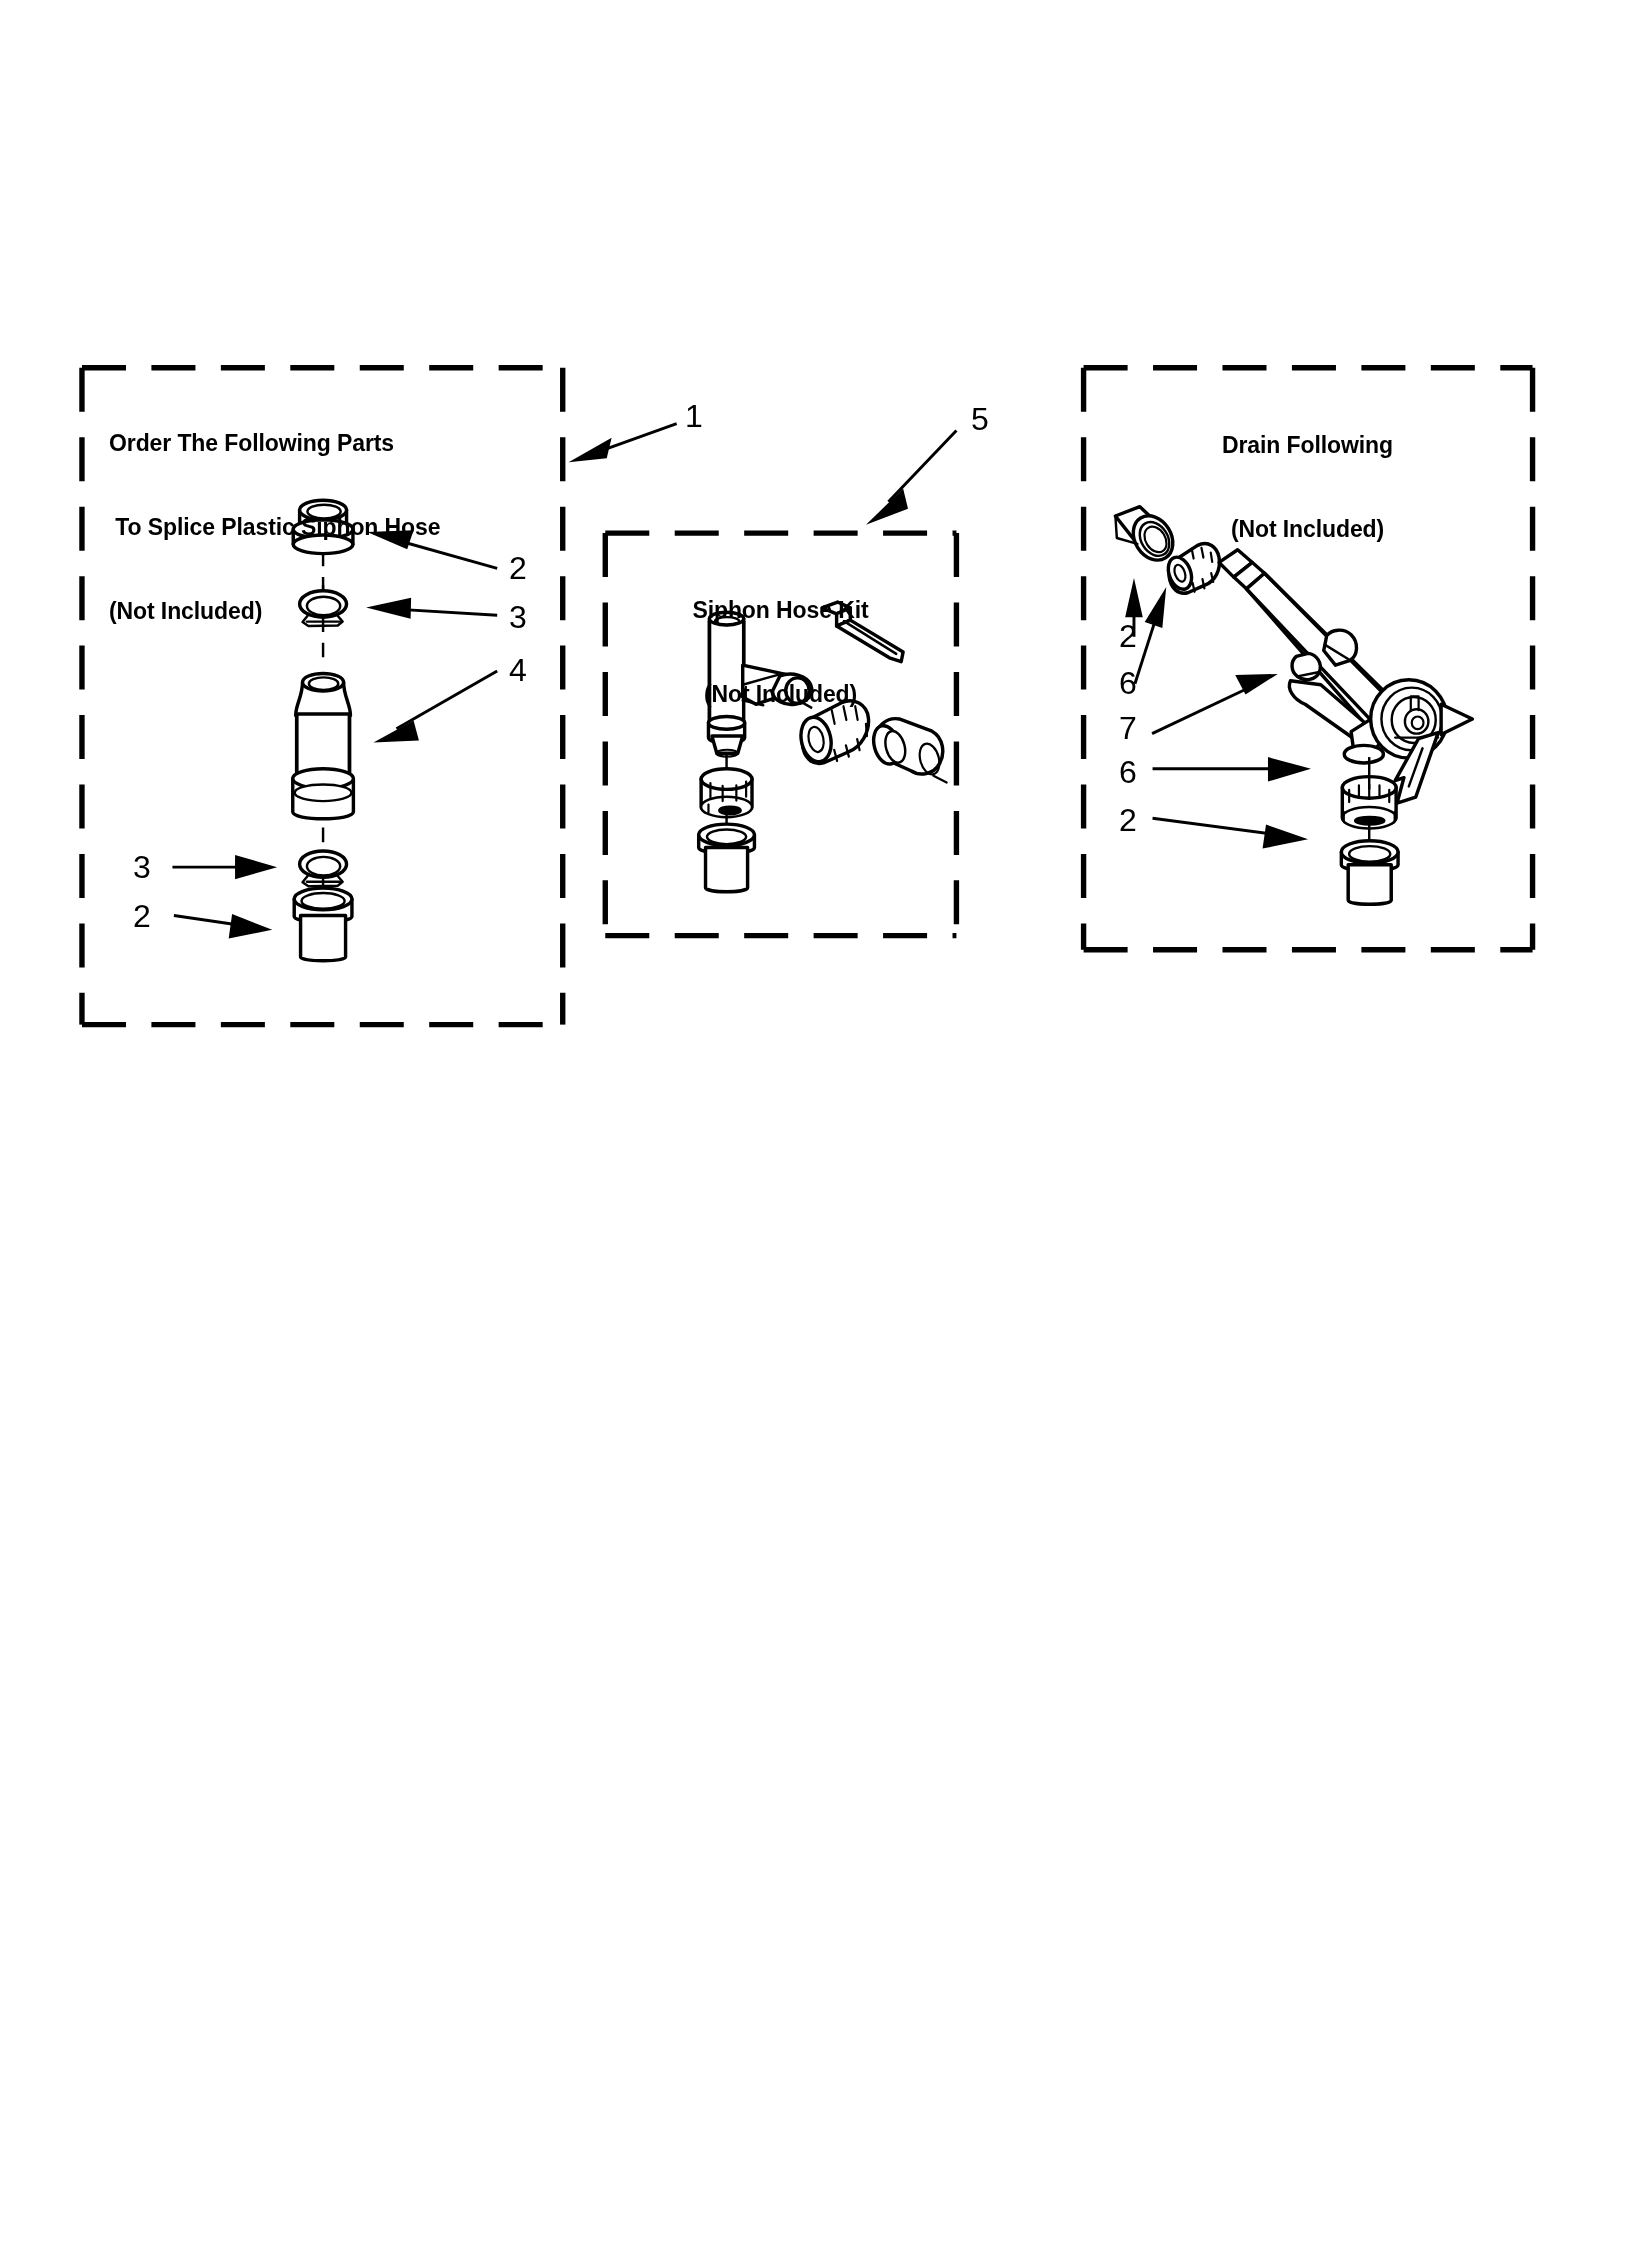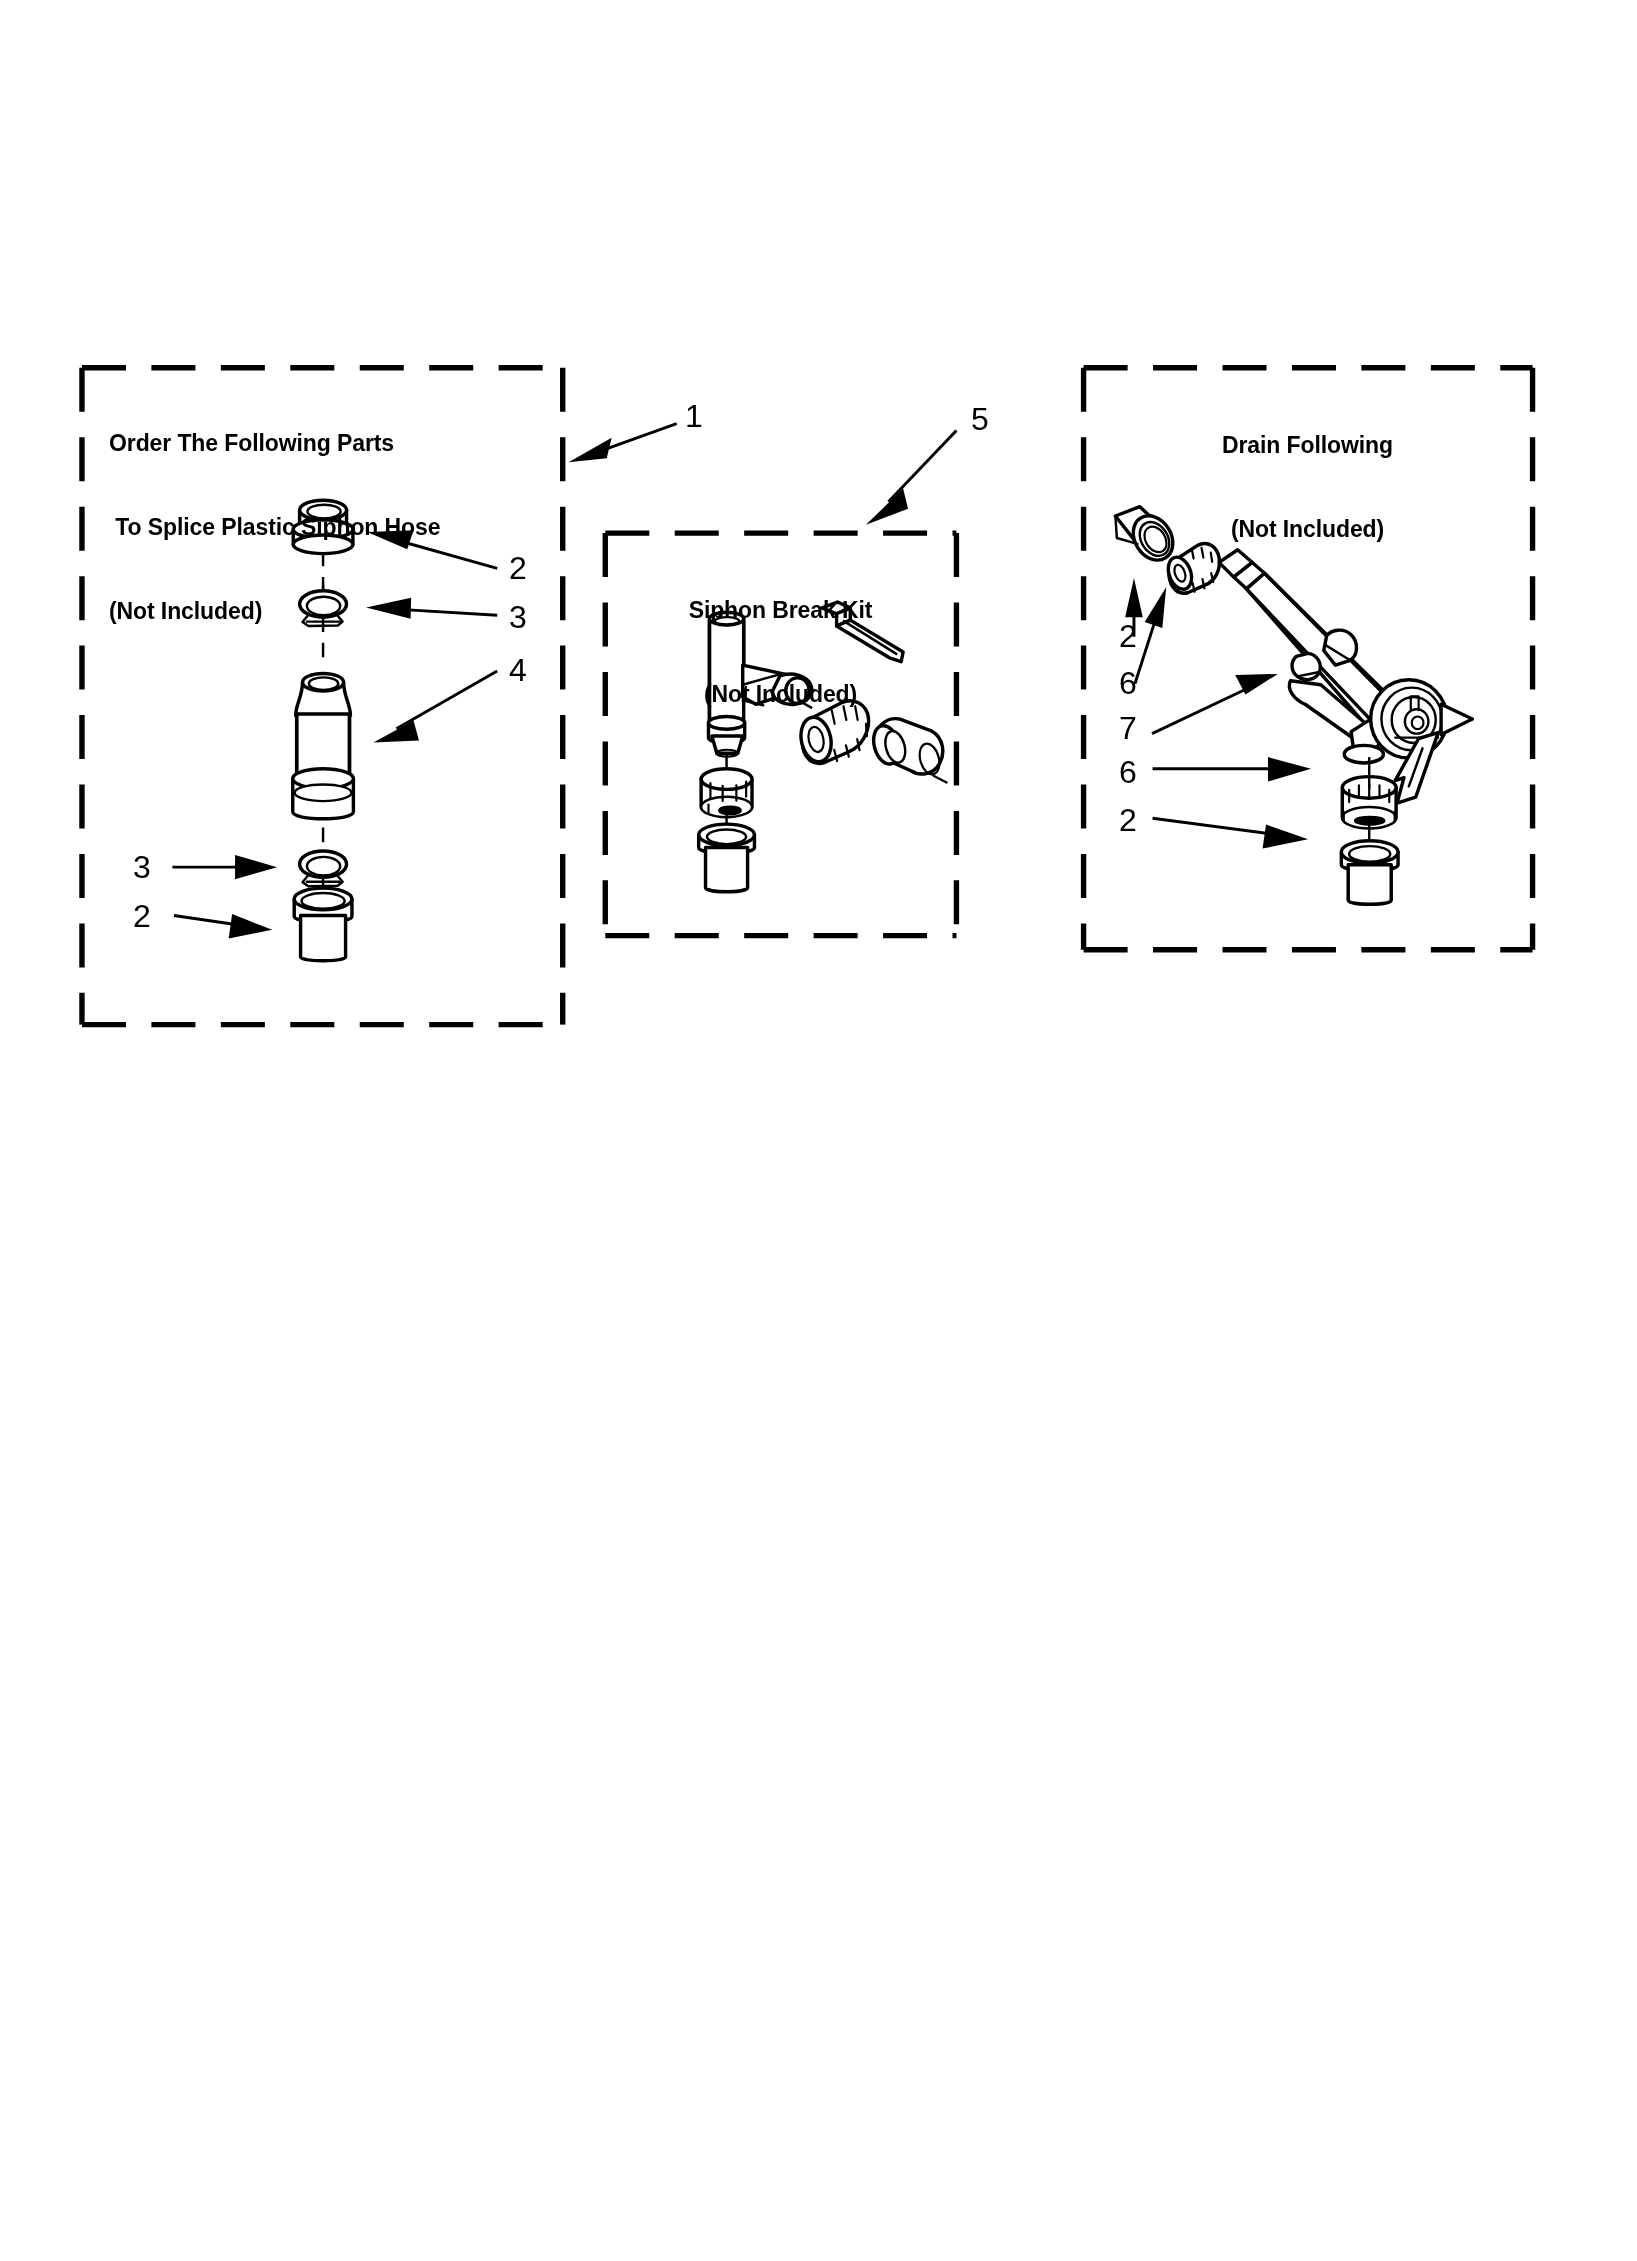--- a/index.html
+++ b/index.html
@@ -347,21 +347,21 @@
     </g>
   </svg>
 
   <div class="panel-title tleft" style="left:81px; top:373px; width:440px;margin-left:28px;">
     <div>Order The Following Parts</div>
     <div> To Splice Plastic Siphon Hose</div>
     <div>(Not Included)</div>
   </div>
 
   <div class="panel-title tcenter" style="left:605px; top:540px; width:351px;">
-    <div>Siphon Break Kit</div>
+    <div>Siphon Hose Kit</div>
     <div>(Not Included)</div>
   </div>
 
   <div class="panel-title tcenter" style="left:1083px; top:375px; width:449px;">
     <div>Drain Following</div>
     <div>(Not Included)</div>
   </div>
 
   <div class="callout-num" style="left:685px; top:400px;">1</div>
   <div class="callout-num" style="left:971px; top:403px;">5</div>

